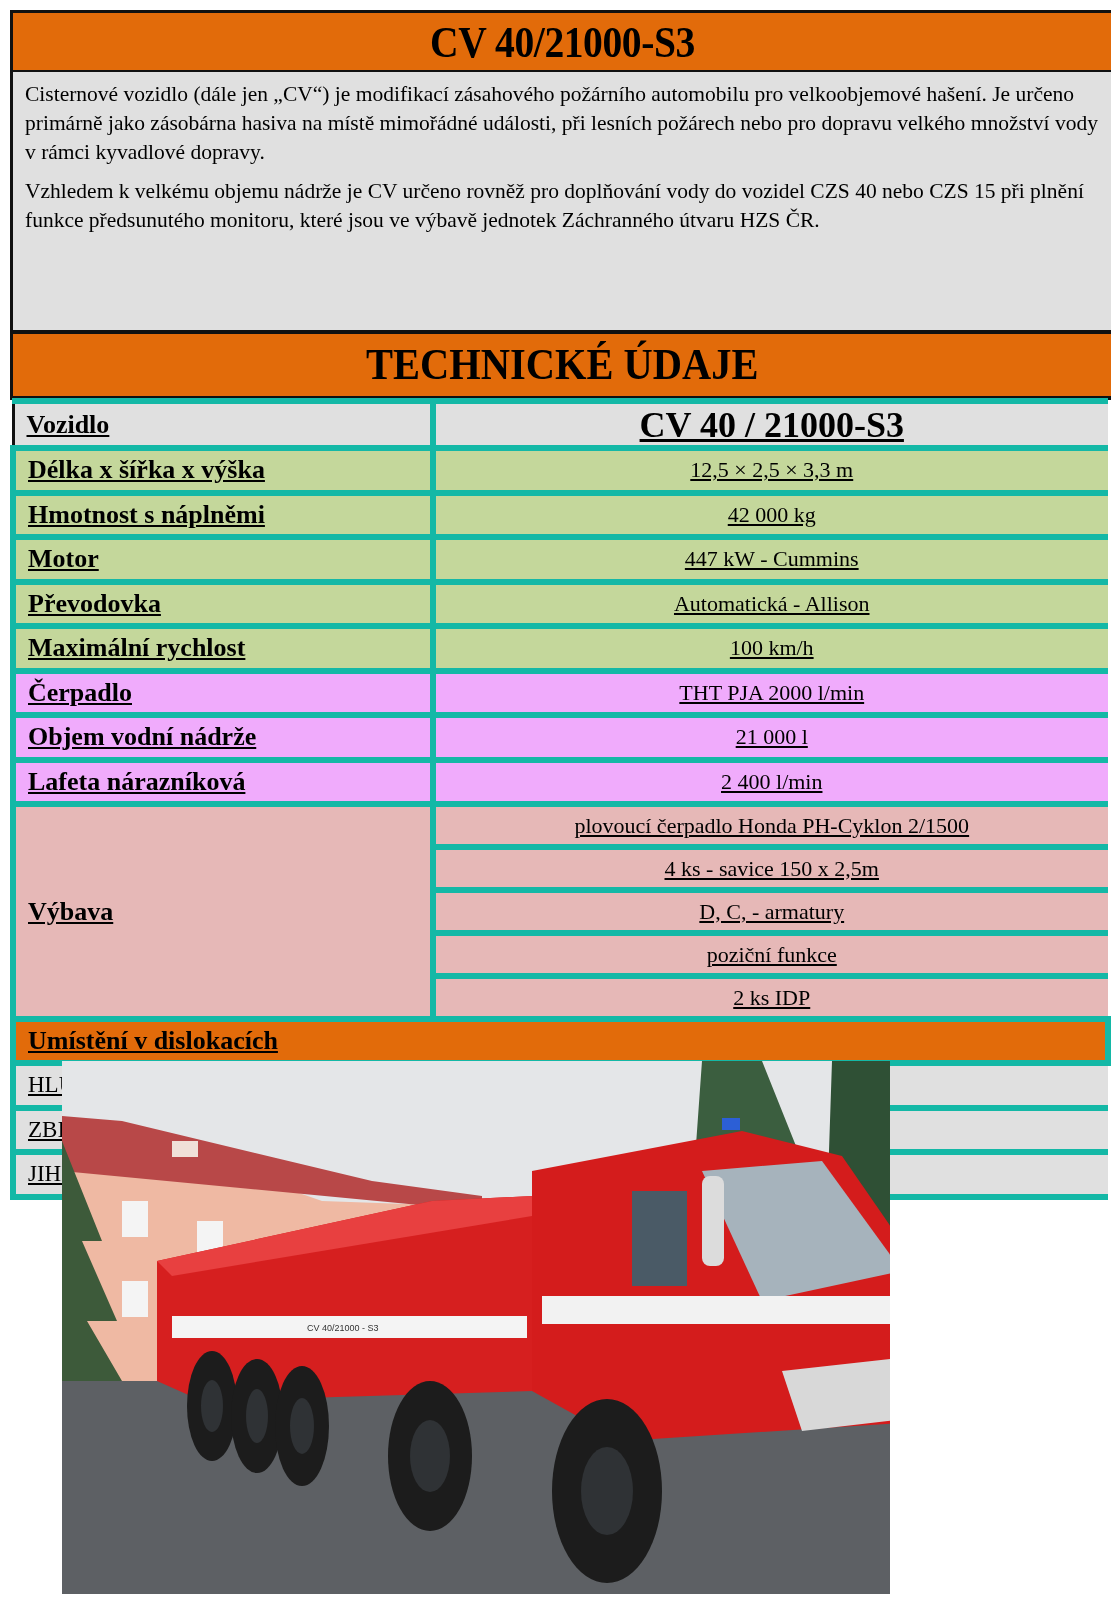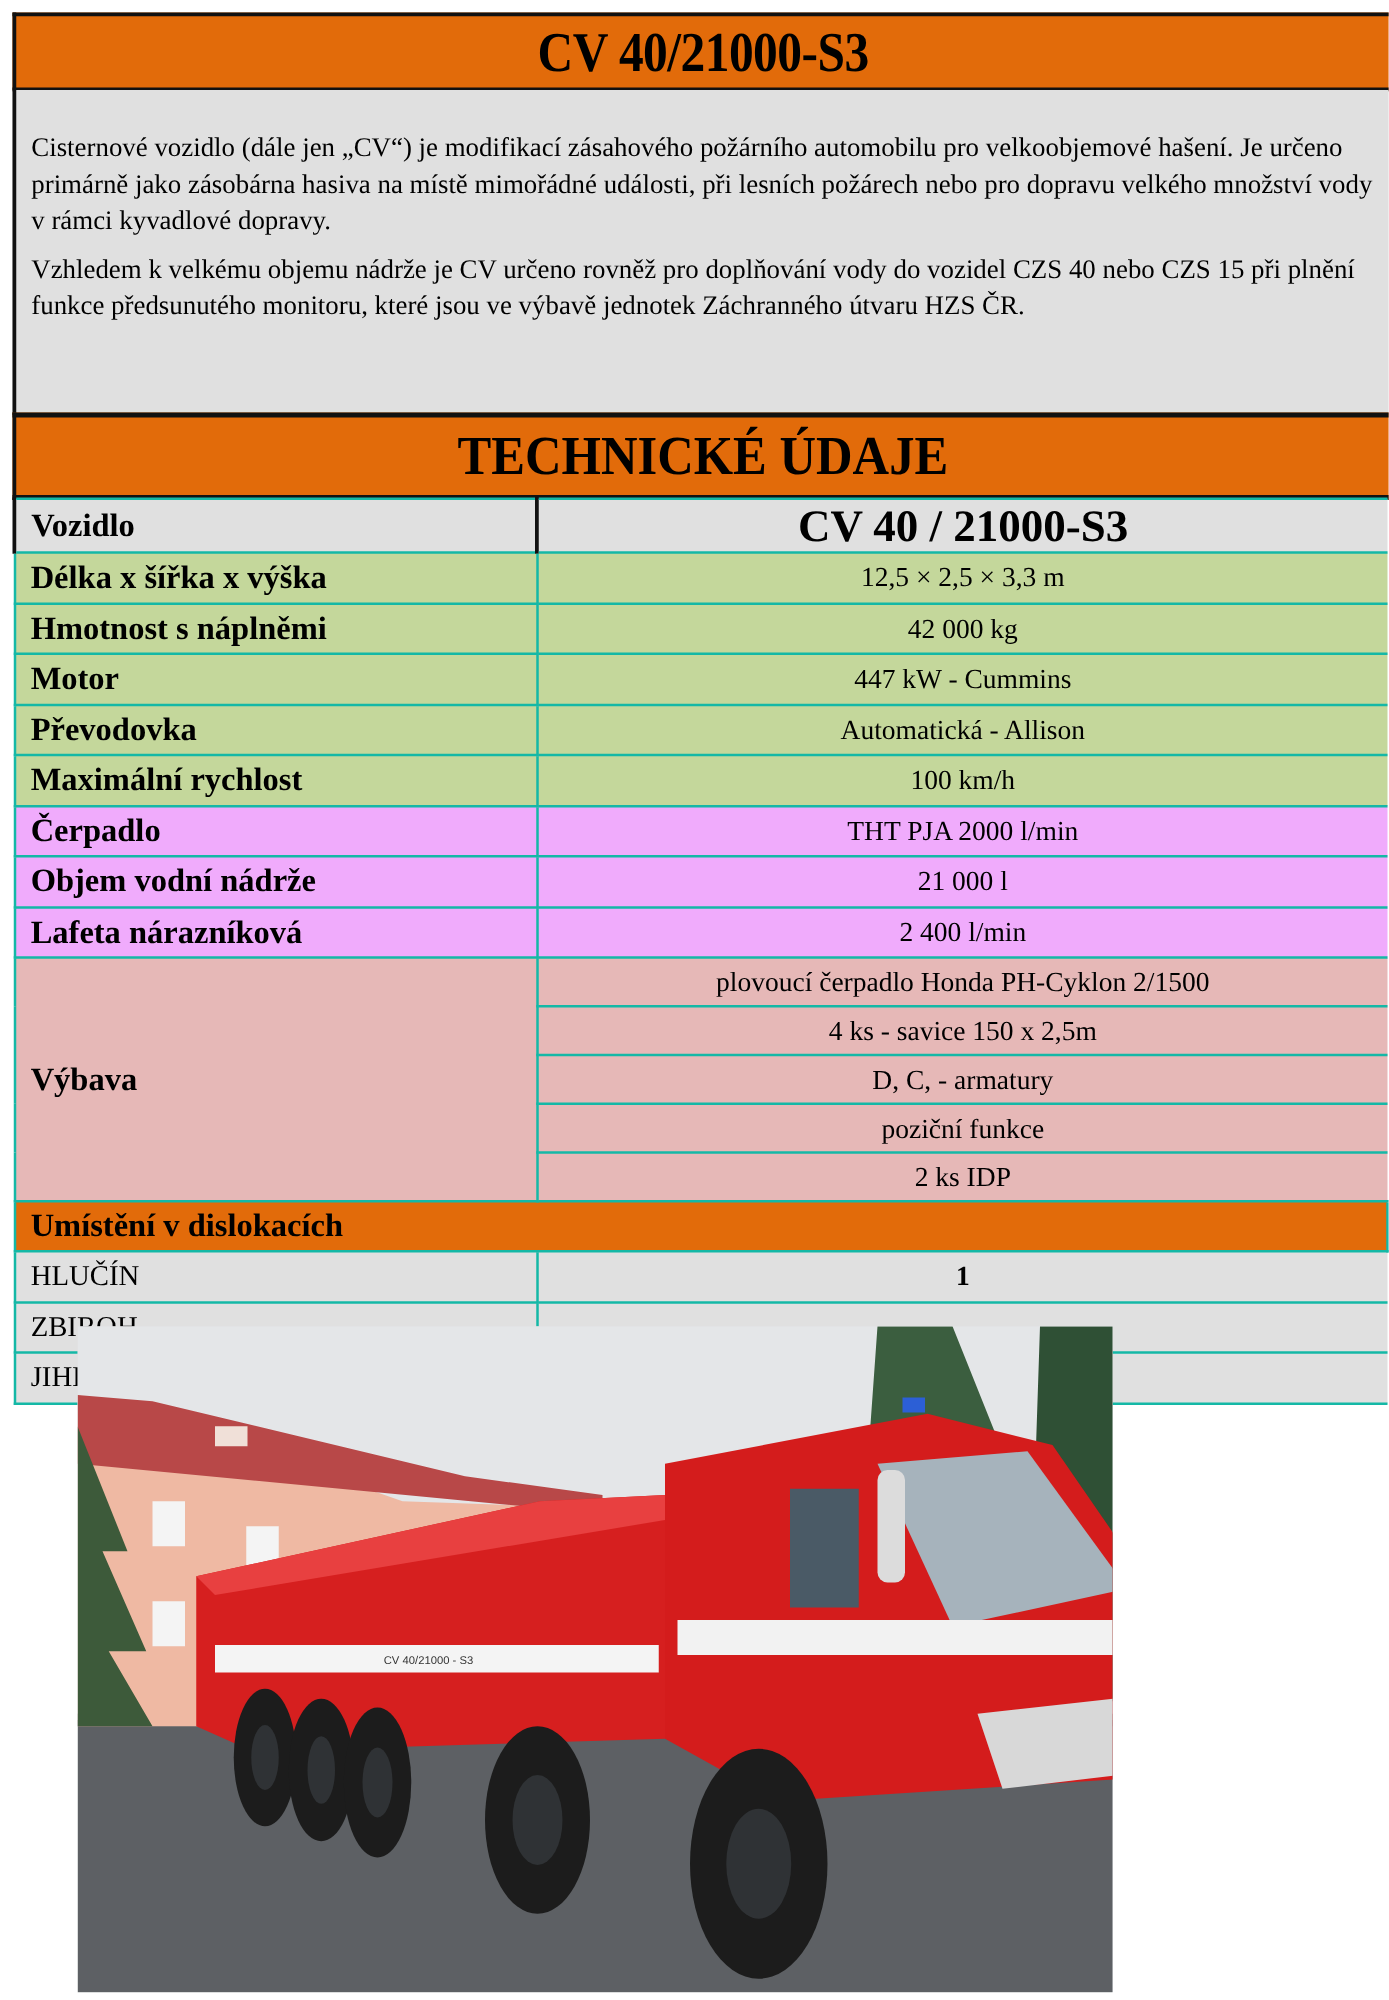--- a/index.html
+++ b/index.html
@@ -4,27 +4,27 @@
 <style>
   html, body { margin: 0; padding: 0; background: #ffffff; }
   body { width: 1111px; height: 1600px; position: relative; overflow: hidden;
          font-family: "Liberation Serif", "DejaVu Serif", serif; color: #000; }
   .frame { position: absolute; left: 10px; width: 1101px; box-sizing: border-box; }
   .orange { background: #e26b0a; }
   .title-bar { top: 10px; height: 63px; border: 3px solid #111; border-right: none;
                display: flex; align-items: center; justify-content: center; }
   .title-bar h1 { margin: 0; font-size: 45px; font-weight: bold; transform: scaleX(0.88); letter-spacing: -0.5px; }
   .intro { top: 72px; height: 260px; background: #e0e0e0; border-left: 3px solid #111;
-           padding: 32px 12px 0 12px; font-size: 21.5px; line-height: 29px; }
+           padding: 8px 12px 0 12px; font-size: 21.5px; line-height: 29px; }
   .intro p { margin: 0 0 10px 0; }
   .tech-bar { top: 330px; height: 70px; border-top: 4px solid #111; border-bottom: 4px solid #111;
               border-left: 3px solid #111; display: flex; align-items: flex-end; justify-content: center; }
   .tech-bar h2 { margin: 0 0 6px 0; font-size: 44px; font-weight: bold; transform: scaleX(0.92); }
   table.specs { position: absolute; left: 10px; top: 398px; width: 1101px; border-collapse: collapse; table-layout: fixed; }
-  table.specs td { border: 2px solid #14b8a6; padding: 4px 12px; height: 30.5px; font-size: 22px; line-height: 26px; }
+  table.specs td { border: 6px solid #14b8a6; padding: 4px 12px; height: 30.5px; font-size: 22px; line-height: 26px; text-decoration: underline; }
   table.specs td.lbl { width: 391px; font-weight: bold; font-size: 26px; text-align: left; }
   table.specs td.val { text-align: center; font-size: 22px; border-right: none; }
   table.specs tr.vozidlo td { background: #e0e0e0; height: 33px; border-left: 3px solid #111; }
   table.specs tr.vozidlo td.val { font-weight: bold; font-size: 36px; border-left: 3px solid #111; }
   tr.green td { background: #c4d79b; }
   tr.blue td { background: #f0abfc; }
   tr.pink td { background: #e6b8b7; }
   tr.pink td.val { height: 29px; }
   tr.section td { background: #e26b0a; text-align: left; font-weight: bold; font-size: 26px; height: 30px; }
   tr.loc td { background: #e0e0e0; height: 30.5px; }

